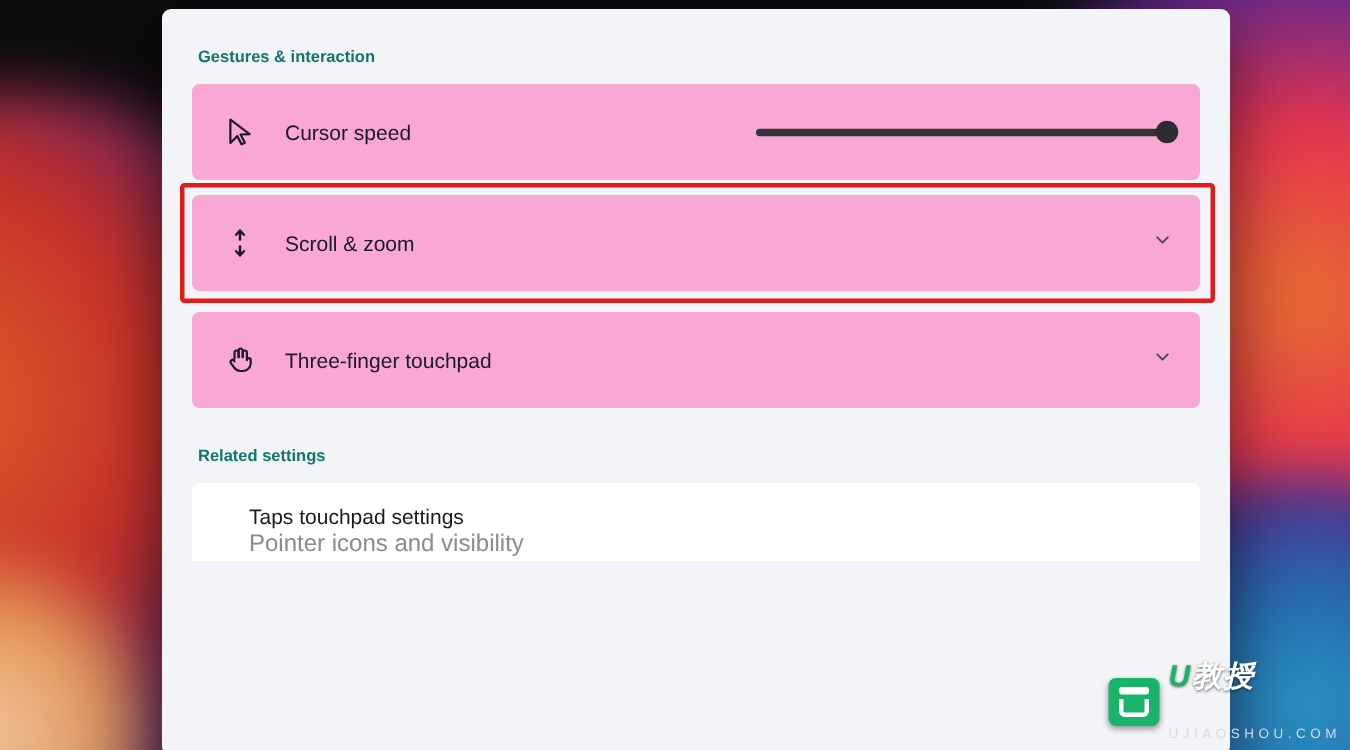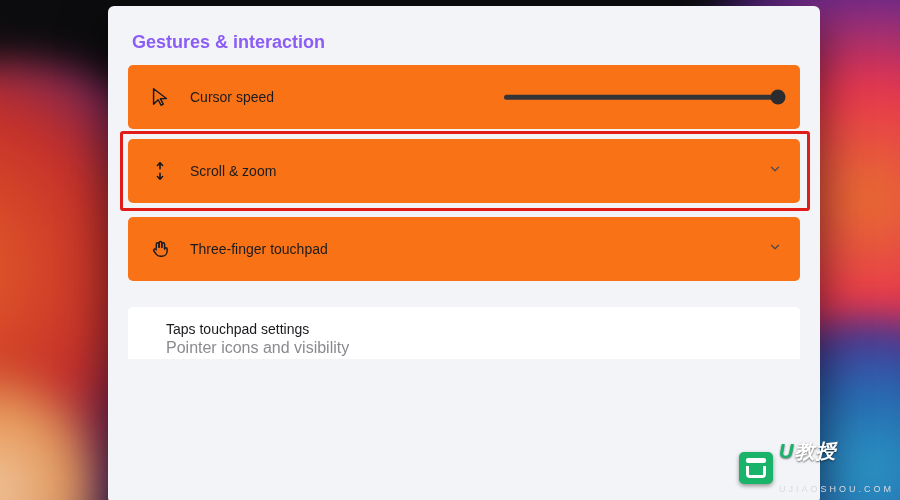--- a/index.html
+++ b/index.html
@@ -21,33 +21,33 @@
     width: 712px;
     height: 497px;
     background: #f3f4f7;
     border-radius: 6px;
     box-shadow: 0 14px 46px rgba(0,0,0,0.55);
     padding: 22px 20px 0 20px;
     overflow: hidden;
   }
 
   .section-title {
-    font-size: 18px;
+    font-size: 11px;
     font-weight: 600;
-    color: #8b5cf6;
+    color: #0f766e;
     margin: 4px 4px 12px 4px;
   }
 
   .row {
     position: relative;
     display: flex;
     align-items: center;
     width: 100%;
     height: 64px;
-    background: #f97316;
+    background: #f9a8d4;
     border-radius: 5px;
     margin-bottom: 4px;
     padding: 0 18px 0 16px;
     cursor: pointer;
   }
   .row .icon-cell { width: 32px; display: flex; align-items: center; justify-content: center; }
   .row .icon-cell svg { width: 22px; height: 22px; }
   .row .label { flex: 0 0 auto; font-size: 14px; color: #1b1b1f; margin-left: 14px; }
   .row .spacer { flex: 1 1 auto; }
   .row .chev svg { width: 14px; height: 14px; stroke: #4a4a4f; }
@@ -187,20 +187,21 @@
     <span class="label">Three-finger touchpad</span>
     <span class="spacer"></span>
     <span class="chev">
       <svg viewBox="0 0 24 24" fill="none" stroke-width="2.2" stroke-linecap="round" stroke-linejoin="round">
           <path d="M6 9l6 6 6-6"></path>
         </svg>
     </span>
   </div>
 
   <div class="related-block">
+    <div class="section-title">Related settings</div>
     <div class="more-settings">
       <div class="primary">Taps touchpad settings</div>
       <div class="secondary">Pointer icons and visibility</div>
     </div>
   </div>
 
   <div class="bottom-fade"></div>
 </div>
 
 <div class="wm">

